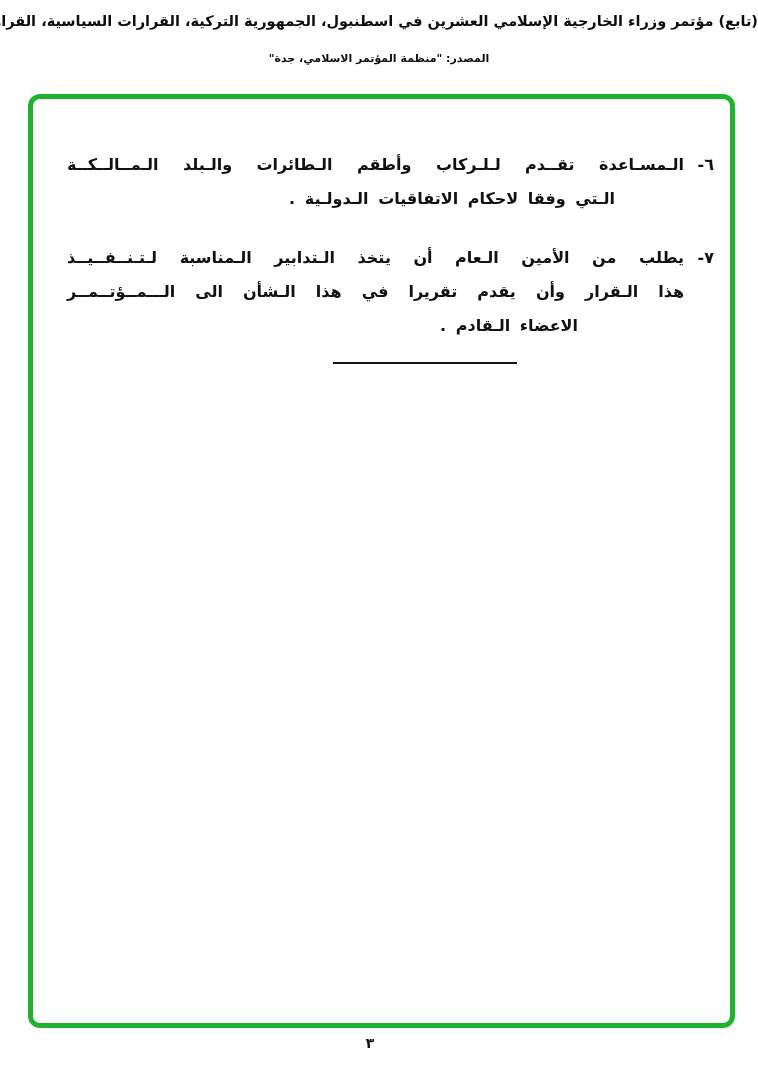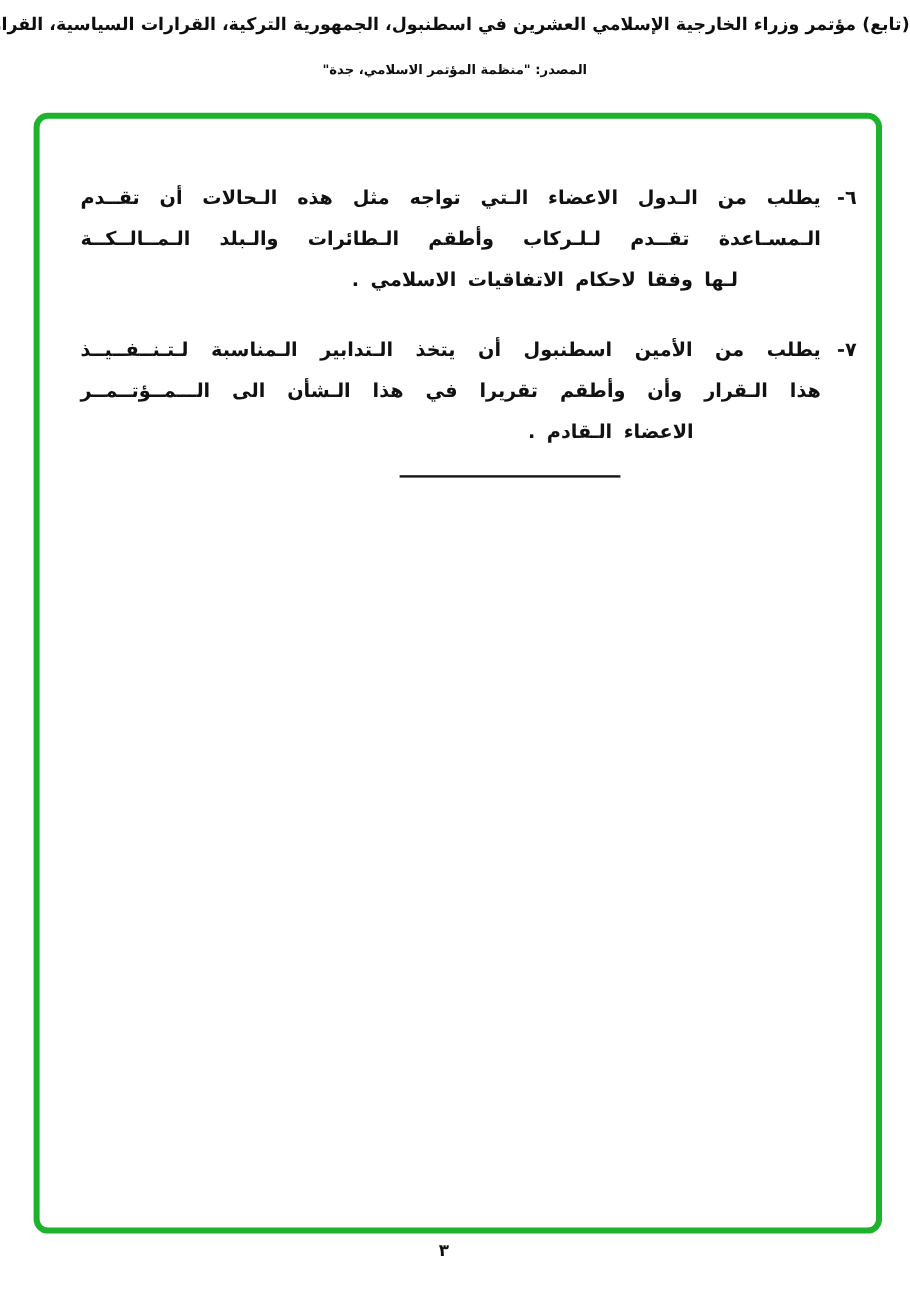--- a/index.html
+++ b/index.html
@@ -108,31 +108,30 @@
 <div class="header-line1">(تابع) مؤتمر وزراء الخارجية الإسلامي العشرين في اسطنبول، الجمهورية التركية، القرارات السياسية، القرار الرقم ٢٠/٢٩-س</div>
 
 <div class="header-line2">المصدر: "منظمة المؤتمر الاسلامي، جدة"</div>
 
 <div class="green-box">
   <div class="box-content">
 
     <div class="item">
       <div class="item-number">٦-</div>
       <div class="item-text">
-        <div class="line full">يطلب من الـدول الاعضاء الـتي تواجه مثل هذه الـحالات أن تقــدم</div>
         <div class="line full">الـمسـاعدة تقــدم لـلـركاب وأطقم الـطائرات والـبلد الـمــالــكــة</div>
-        <div class="line last indent-a">لـها وفقا لاحكام الاتفاقيات الاسلامي .</div>
+        <div class="line last indent-a">الـتي وفقا لاحكام الاتفاقيات الـدولـية .</div>
       </div>
     </div>
 
     <div class="item">
       <div class="item-number">٧-</div>
       <div class="item-text">
-        <div class="line full">يطلب من الأمين اسطنبول أن يتخذ الـتدابير الـمناسبة لـتـنــفــيــذ</div>
-        <div class="line full">هذا الـقرار وأن وأطقم تقريرا في هذا الـشأن الى الـــمــؤتــمــر</div>
+        <div class="line full">يطلب من الأمين الـعام أن يتخذ الـتدابير الـمناسبة لـتـنــفــيــذ</div>
+        <div class="line full">هذا الـقرار وأن يقدم تقريرا في هذا الـشأن الى الـــمــؤتــمــر</div>
         <div class="line last indent-b">الاعضاء الـقادم .</div>
       </div>
     </div>
 
     <div class="separator"></div>
 
   </div>
 </div>
 
 <div class="page-number">٣</div>

